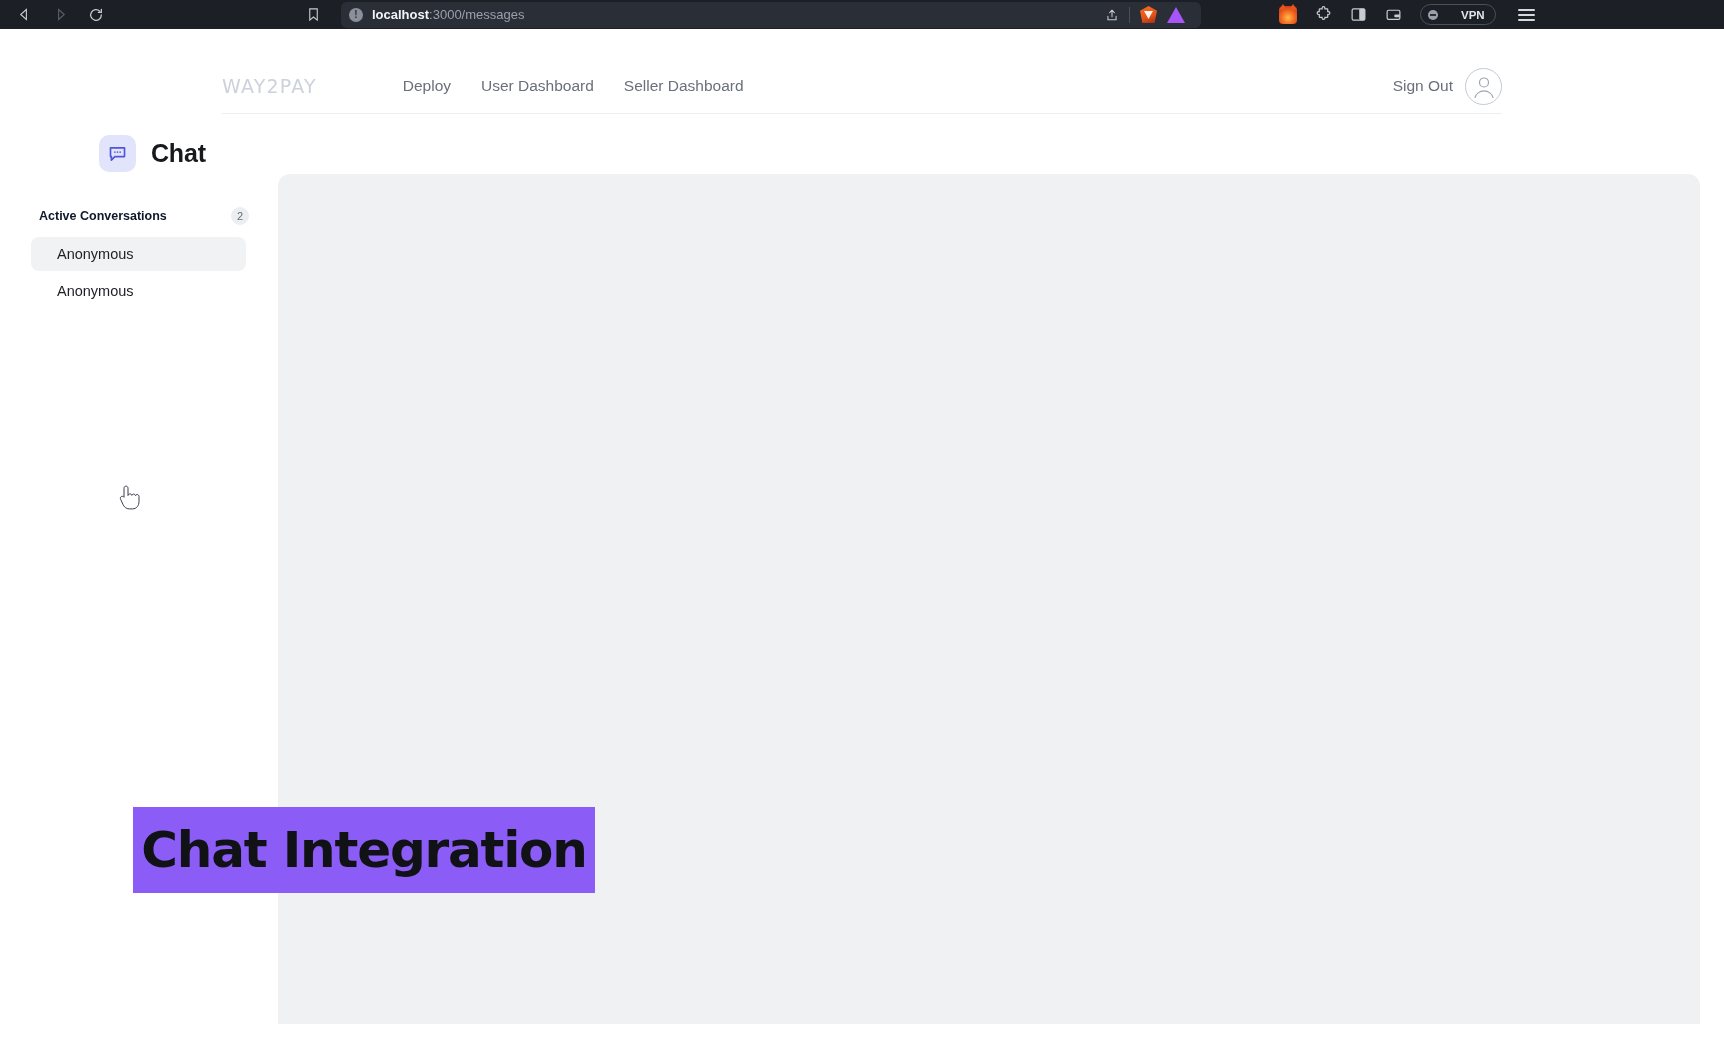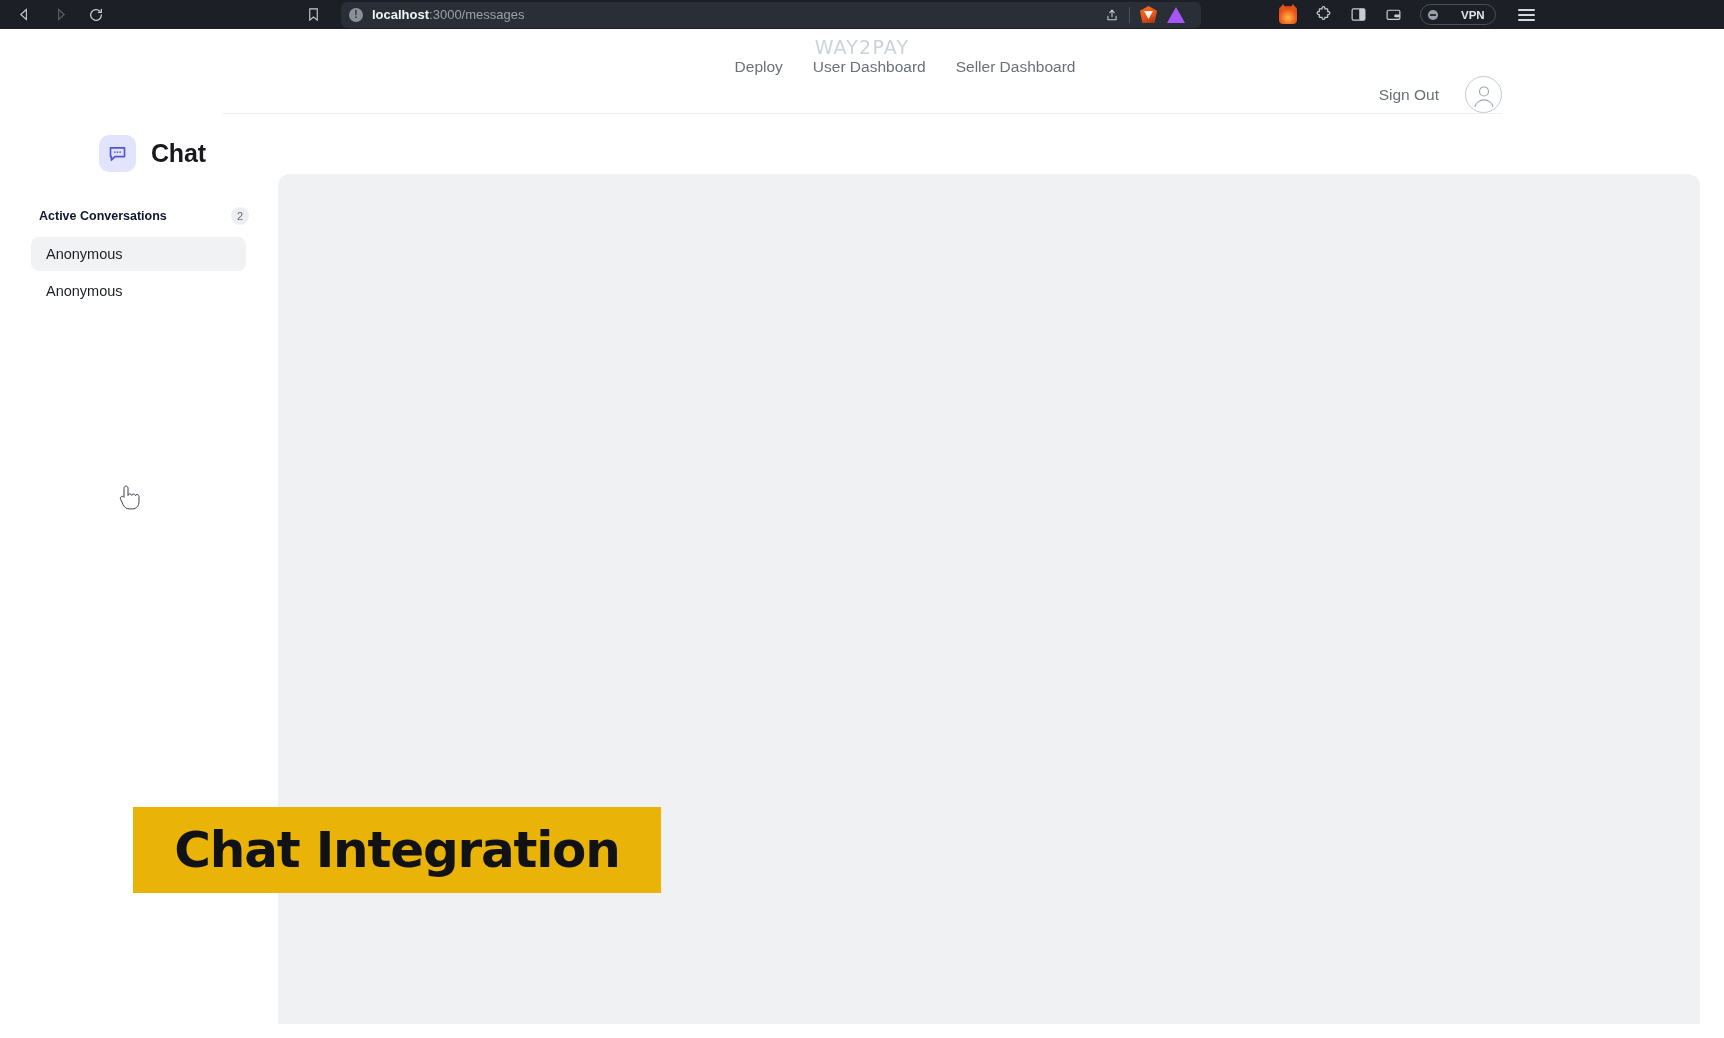--- a/index.html
+++ b/index.html
@@ -87,30 +87,30 @@
     background: #9aa0ab; position: relative;
   }
   .vpn-dot::after{ content:""; position:absolute; left:2px; top:4px; width:6px; height:2px; background:#2a2e37; }
   .hamburger { display: flex; flex-direction: column; gap: 3px; margin-left: 4px; margin-right: 14px; }
   .hamburger span { display:block; width: 17px; height: 2px; background: #d6d9de; border-radius: 1px; }
 
   
   .page { position: absolute; top: 29px; left: 0; width: 1724px; height: 1009px; background: #fff; }
 
   .site-header {
-    position: absolute; left: 222px; top: 7px; width: 1280px; height: 62px;
-    display: flex; align-items: center; flex-direction: column;
+    position: absolute; left: 222px; top: 26px; width: 1280px; height: 62px;
+    display: flex; align-items: center;
   }
   .logo {
     font-size: 19px; letter-spacing: 1.2px; color: #ccd2dc;
     font-family: "DejaVu Sans", sans-serif; font-weight: 400;
   }
   .main-nav { display: flex; align-items: center; gap: 30px; margin-left: 86px; }
   .nav-link { font-size: 15.5px; color: #6a6f7a; white-space: nowrap; cursor: pointer; }
-  .header-right { margin-left: auto; display: flex; align-items: center; gap: 26px; }
+  .header-right { margin-left: auto; display: flex; align-items: center; gap: 12px; }
   .signout { font-size: 15.5px; color: #6a6f7a; cursor: pointer; }
   .avatar {
     width: 37px; height: 37px; border-radius: 50%;
     border: 1.4px solid #c3cad3;
     display: flex; align-items: center; justify-content: center;
     overflow: hidden;
   }
   .header-rule {
     position: absolute; left: 222px; top: 84px; width: 1280px; height: 1px;
     background: #eeeff2;
@@ -156,41 +156,41 @@
   }
   .conv-head-label { font-size: 12.5px; font-weight: bold; color: #0f172a; }
   .conv-badge {
     margin-left: auto; width: 18px; height: 18px; border-radius: 50%;
     background: #eceef1; color: #666c77; font-size: 11px;
     display: flex; align-items: center; justify-content: center;
   }
   .conv-list { margin-top: 12px; }
   .conv-item {
     margin: 0 0 0 14px; width: 215px; height: 34px;
-    display: flex; align-items: center; padding-left: 15px;
+    display: flex; align-items: center; padding-left: 26px;
     border-radius: 8px; font-size: 14.5px; color: #1d1f25; cursor: pointer;
   }
   .conv-item.active { background: #f1f2f4; }
   .conv-item + .conv-item { margin-top: 3px; }
 
   
   .cursor { position: absolute; left: 118px; top: 456px; width: 22px; height: 26px; pointer-events: none; }
 
   
   .main-panel {
     position: absolute; left: 278px; top: 145px;
     width: 1422px; height: 850px;
     background: #f0f1f3; border-radius: 12px 12px 0 0;
   }
 
   
   .banner {
     position: absolute; left: 133px; top: 778px;
-    width: 528px; height: 86px;
-    background: #eab308;
+    width: 462px; height: 86px;
+    background: #8b5cf6;
     display: flex; align-items: center; justify-content: center;
   }
   .banner-text {
     font-family: "DejaVu Sans", sans-serif;
     font-size: 50px; font-weight: bold;
     color: #101215; letter-spacing: -1.2px; white-space: nowrap;
   }
 </style>
 </head>
 <body>

